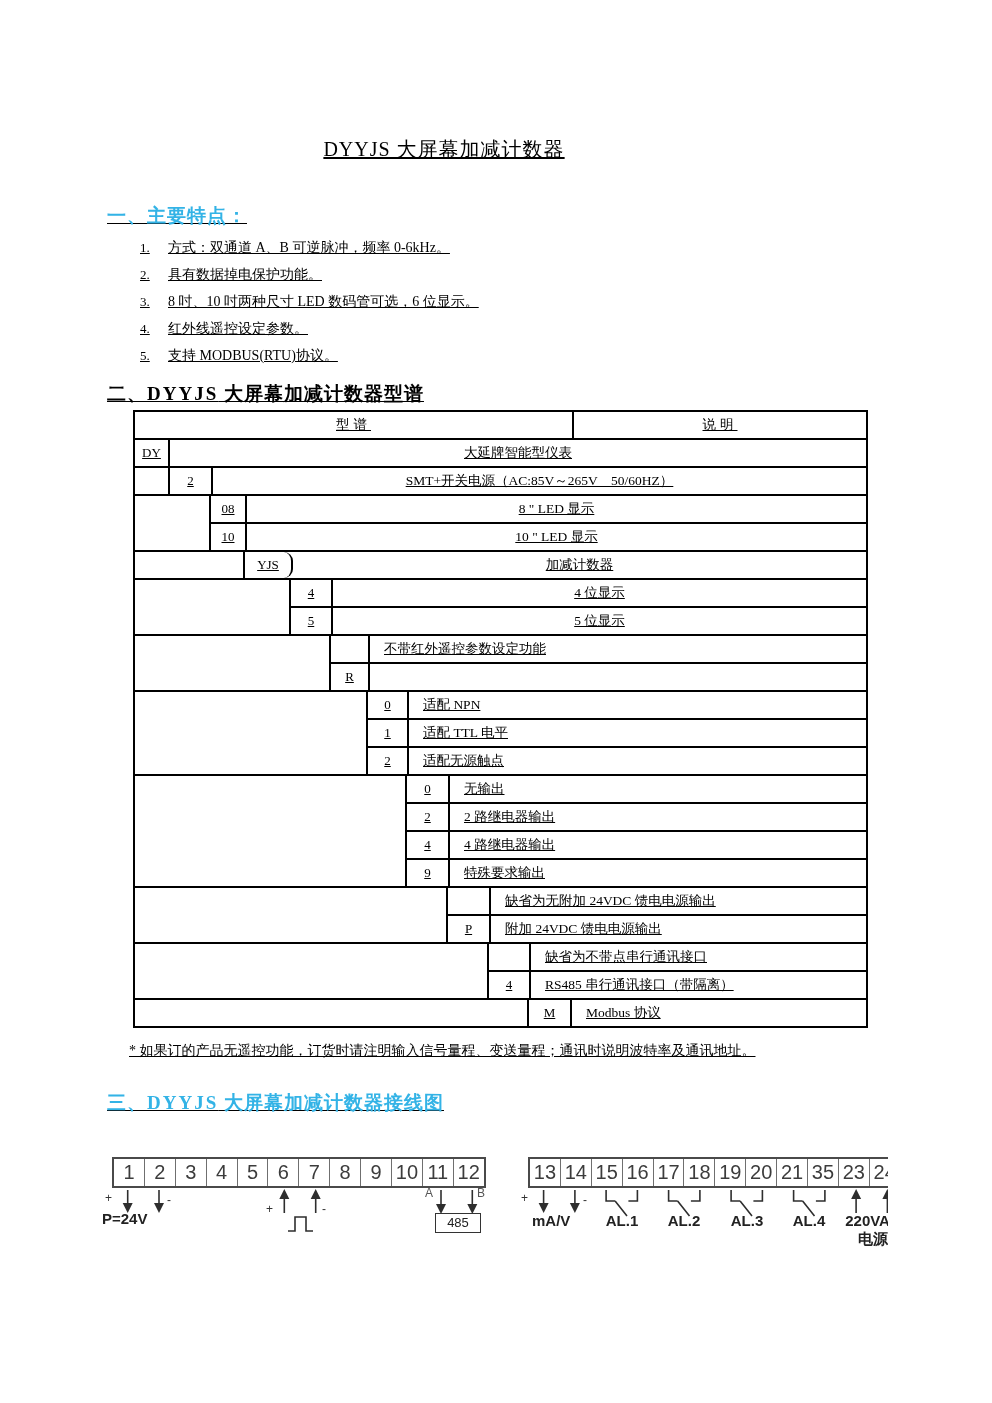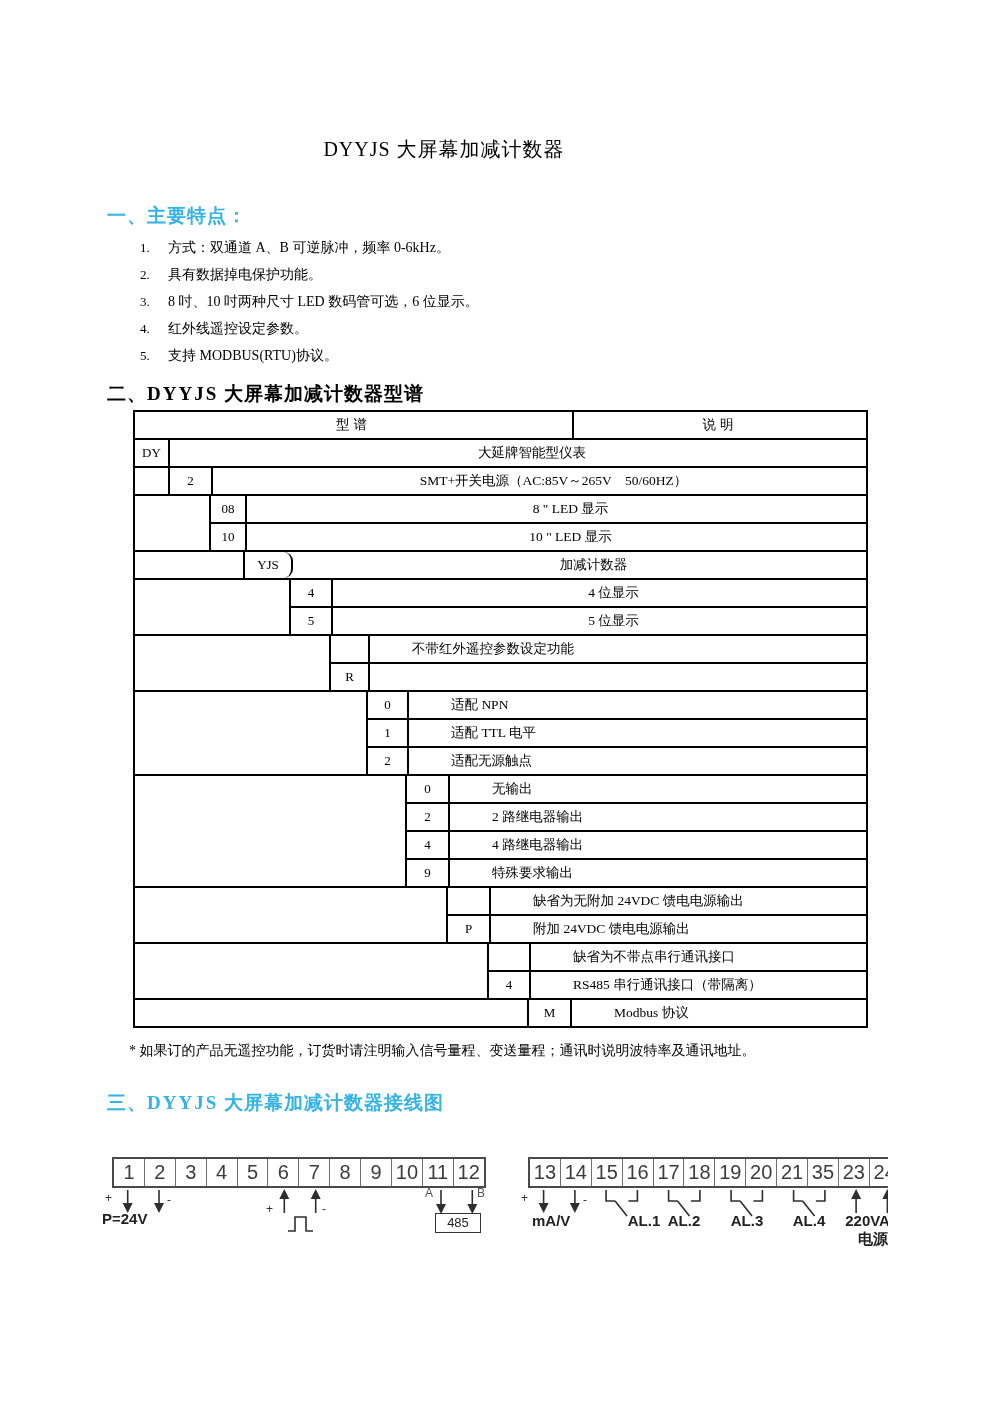--- a/index.html
+++ b/index.html
@@ -3,20 +3,21 @@
 <meta charset="utf-8">
 <style>
   html,body{margin:0;padding:0;background:#fff;}
   #page{
     position:relative;
     width:888px;height:1403px;
     background:#fff;
     font-family:"Liberation Serif","DejaVu Serif",serif;
     color:#000;
     overflow:hidden;
+    text-decoration:underline;
   }
   
   #title{
     padding-top:136px;
     text-align:center;
     font-size:20px;
     letter-spacing:1px;
     height:26px;line-height:26px;
   }
   
@@ -42,21 +43,21 @@
     border:2px solid #000;
     box-sizing:border-box;
     font-size:13.5px;
   }
   .tg-header{display:flex;height:26px;line-height:26px;}
   .tg-h1{width:437px;border-right:2px solid #000;text-align:center;letter-spacing:4px;}
   .tg-h2{flex:1;text-align:center;letter-spacing:4px;}
   .tg-group{display:flex;border-top:2px solid #000;}
   .tg-left{flex-shrink:0;border-right:2px solid #000;}
   .tg-rows{flex:1;display:flex;flex-direction:column;}
-  .tg-row{display:flex;height:26px;line-height:26px;gap:28px;}
+  .tg-row{display:flex;height:26px;line-height:26px;}
   .tg-row + .tg-row{border-top:2px solid #000;}
   .tg-code{flex-shrink:0;border-right:2px solid #000;text-align:center;font-size:13px;}
   .tg-desc{flex:1;}
   .tg-desc.center{text-align:center;}
   .tg-desc.left{padding-left:14px;}
   
   .note{margin:13px 0 0 129px;font-size:14px;height:19px;line-height:19px;}
   
   #diagram{position:relative;height:185px;margin-top:0;
     font-family:"Liberation Sans","DejaVu Sans",sans-serif;}
@@ -353,21 +354,21 @@
     <div class="dlabel sign" style="left:322px;top:90px;">-</div>
 
     <div class="dlabel chan" style="left:425px;top:74px;">A</div>
     <div class="dlabel chan" style="left:477px;top:74px;">B</div>
     <div id="box485">485</div>
 
     <div class="dlabel sign" style="left:521px;top:79px;">+</div>
     <div class="dlabel sign" style="left:583px;top:81px;">-</div>
     <div class="dlabel boldlab" style="left:532px;top:99px;">mA/V</div>
 
-    <div class="dlabel boldlab ctr" style="left:618px;top:99px;width:52px;">AL.1</div>
+    <div class="dlabel boldlab ctr" style="left:596px;top:99px;width:52px;">AL.1</div>
     <div class="dlabel boldlab ctr" style="left:658px;top:99px;width:52px;">AL.2</div>
     <div class="dlabel boldlab ctr" style="left:721px;top:99px;width:52px;">AL.3</div>
     <div class="dlabel boldlab ctr" style="left:783px;top:99px;width:52px;">AL.4</div>
 
     <div class="dlabel boldlab ctr" style="left:834px;top:99px;width:78px;">220VAC</div>
     <div class="dlabel boldlab ctr" style="left:834px;top:117px;width:78px;">电源</div>
 
   </div>
 </div>
 

